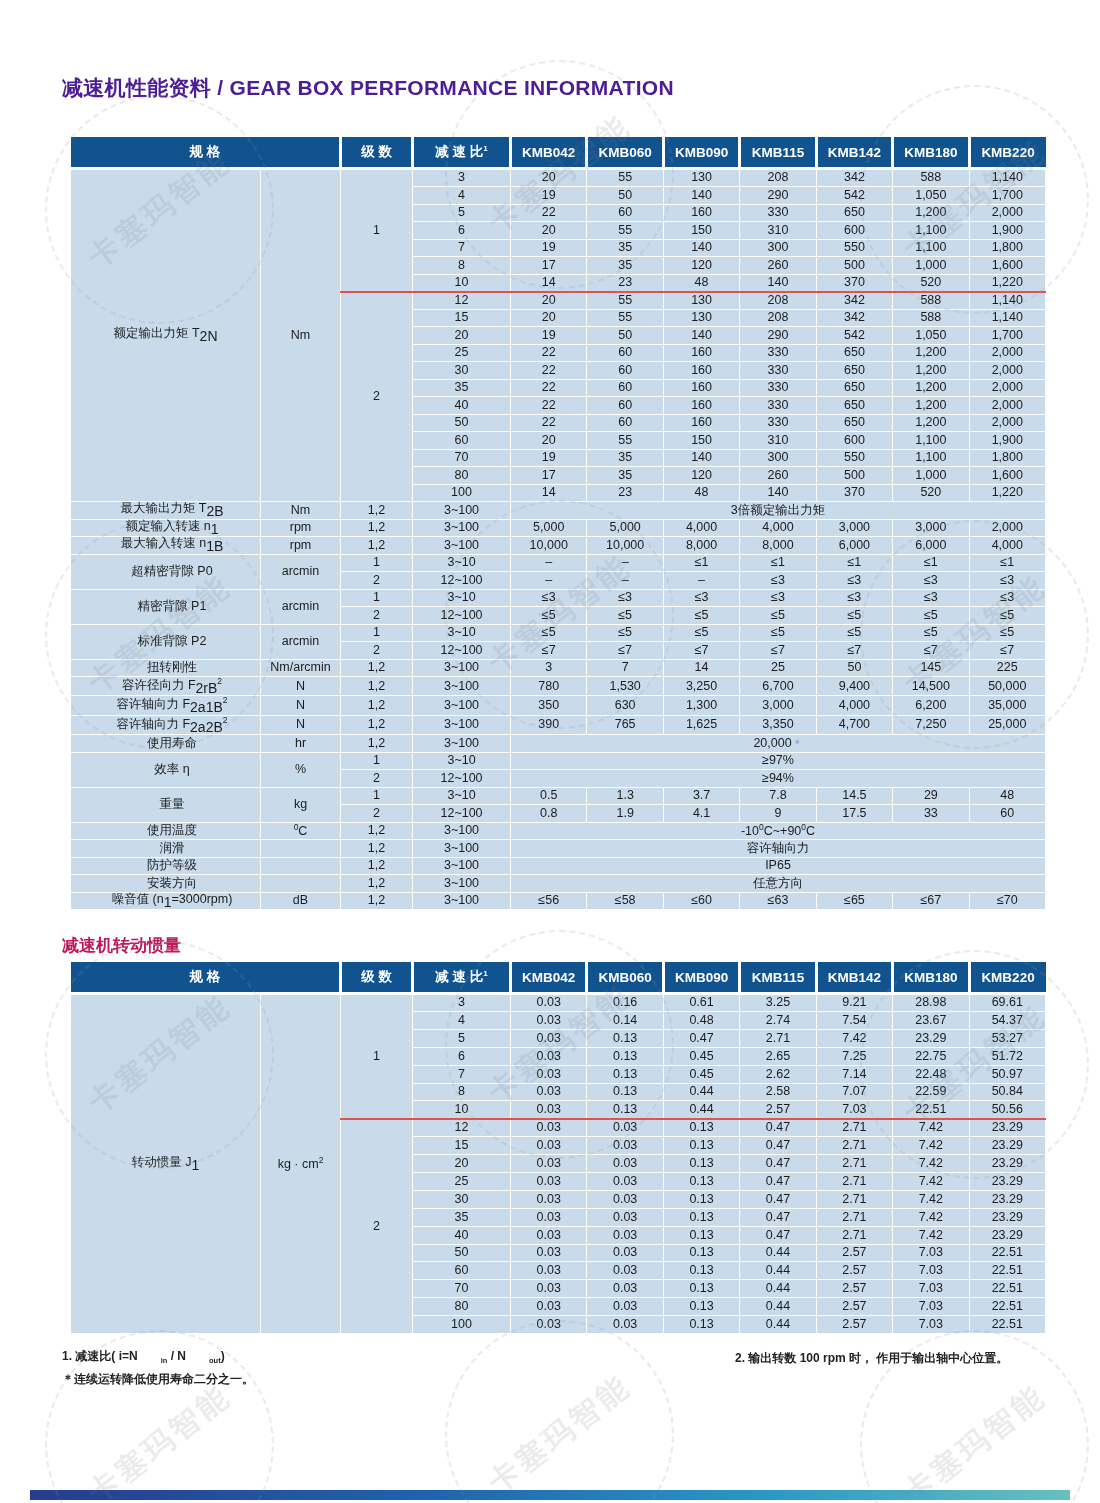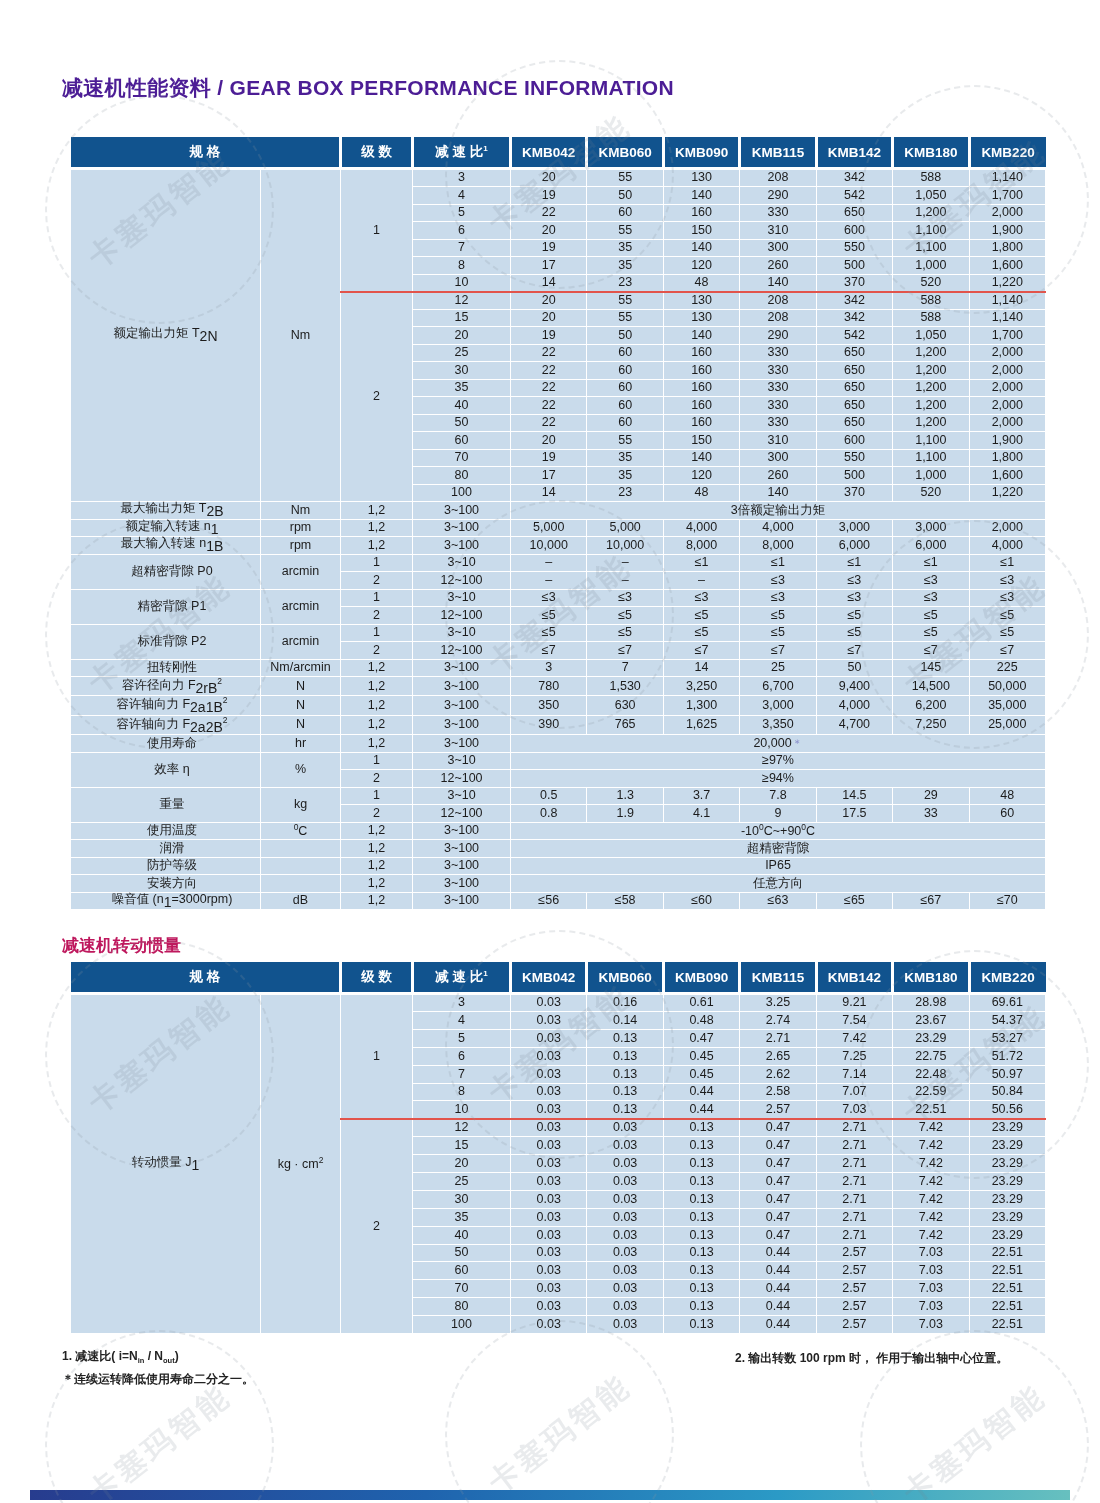--- a/index.html
+++ b/index.html
@@ -22,21 +22,21 @@
   td.spec{text-align:center;padding-left:13px;}
   td.spec.center{text-align:center;padding-left:0;}
   tr.red td{border-top:2px solid #e2544b;}
   sub{font-size:14px;} sup{font-size:8.5px;}
   .star{color:#8b90cc;font-size:11px;}
 
   .tbl2-title{position:absolute;left:62px;top:934px;font-size:17px;font-weight:bold;color:#be185d;}
 
   .footnote{position:absolute;font-size:12px;font-weight:bold;color:#222;white-space:nowrap;}
   #fn1{left:62px;top:1348px;} #fn1b{left:62px;top:1371px;} #fn2{left:735px;top:1350px;}
-  .footnote sub{font-size:7.5px;}
+  .footnote sub{font-size:7.5px;margin-left:23px;}
 
   .wm-layer{position:absolute;inset:0;pointer-events:none;z-index:5;}
   .wm{position:absolute;width:225px;height:225px;border:2px dashed rgba(140,150,160,.20);
       border-radius:50%;display:flex;align-items:center;justify-content:center;}
   .wm span{transform:rotate(-38deg);font-size:30px;font-weight:bold;
            color:rgba(120,130,145,.16);letter-spacing:4px;white-space:nowrap;}
 
   .footer-bar{position:absolute;left:30px;right:30px;bottom:3px;height:10px;
       background:linear-gradient(90deg,#273c8e 0%,#1f63ae 38%,#2b9ac6 72%,#67c0bf 100%);}
 </style>
@@ -474,21 +474,21 @@
           <td rowspan="1"><sup>0</sup>C</td>
           <td rowspan="1">1,2</td>
           <td>3~100</td>
           <td colspan="7">-10<sup>0</sup>C~+90<sup>0</sup>C</td>
         </tr>
         <tr>
           <td class="spec" rowspan="1">润滑</td>
           <td rowspan="1"></td>
           <td rowspan="1">1,2</td>
           <td>3~100</td>
-          <td colspan="7">超精密背隙</td>
+          <td colspan="7">容许轴向力</td>
         </tr>
         <tr>
           <td class="spec" rowspan="1">防护等级</td>
           <td rowspan="1"></td>
           <td rowspan="1">1,2</td>
           <td>3~100</td>
           <td colspan="7">IP65</td>
         </tr>
         <tr>
           <td class="spec" rowspan="1">安装方向</td>

